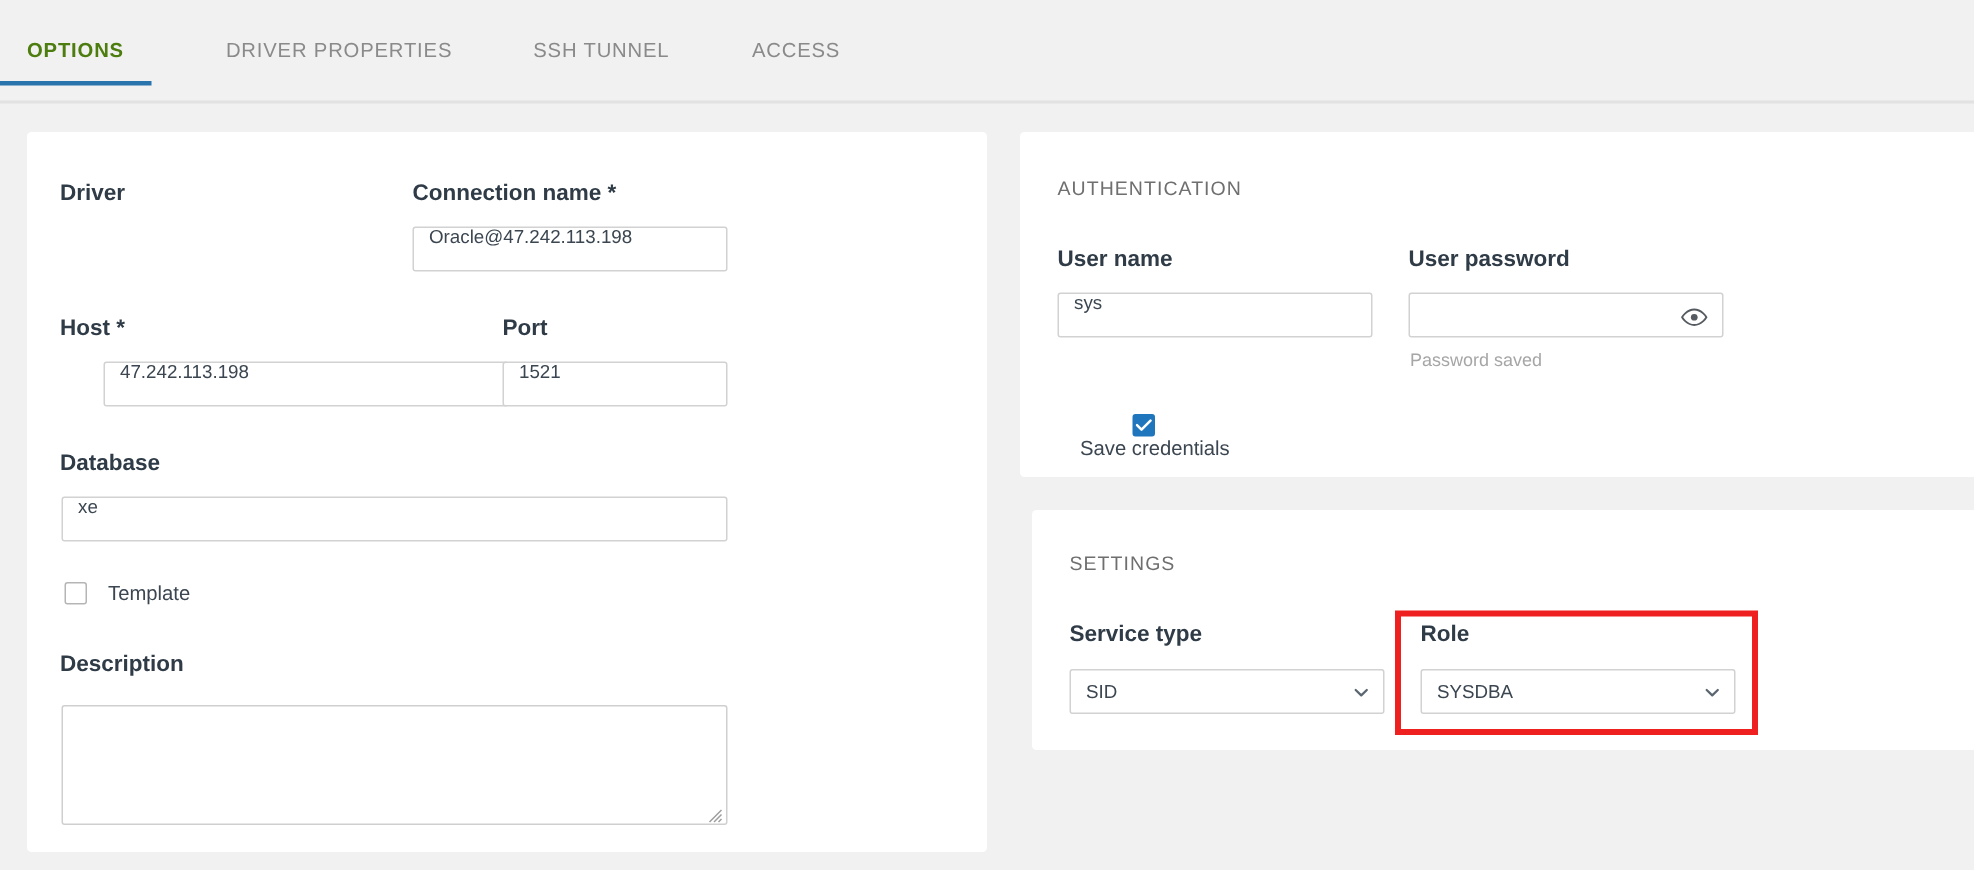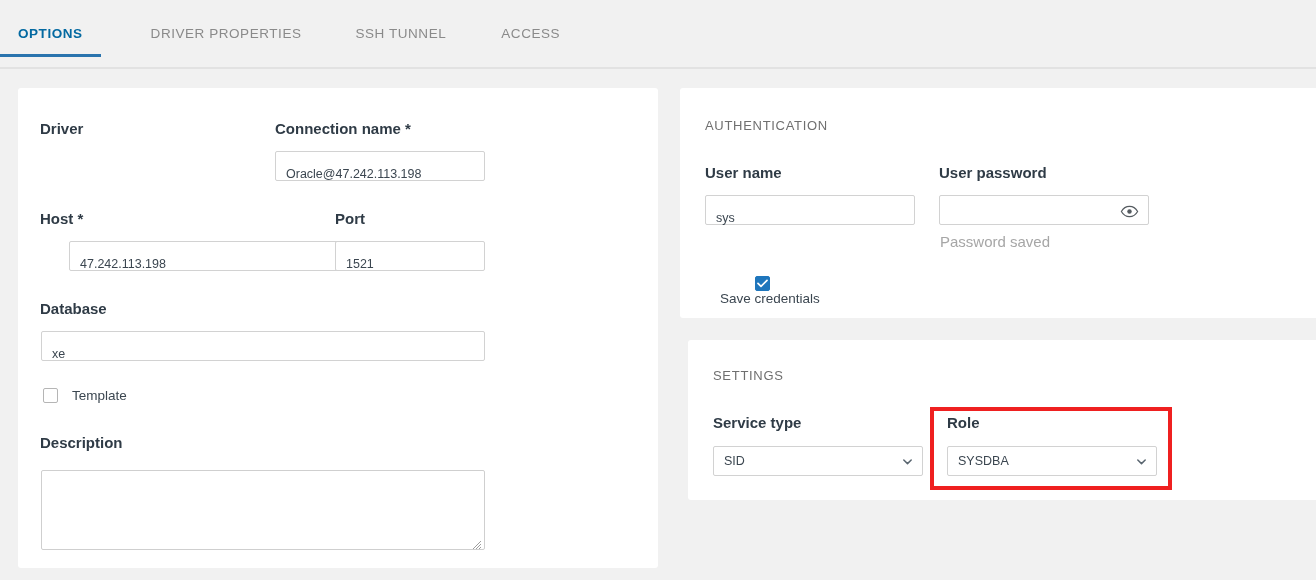--- a/index.html
+++ b/index.html
@@ -26,21 +26,21 @@
     padding: 0 0 16px 0;
     margin: 0;
     font-size: 13.5px;
     letter-spacing: .55px;
     color: #8a8a8a;
     font-weight: 400;
     cursor: pointer;
     white-space: nowrap;
   }
   .tab .lbl { display: block; }
-  .tab.active { color: #0369a1; font-weight: 700; text-align: center; }
+  .tab.active { color: #4d7c0f; font-weight: 700; text-align: center; }
   .tab.active::after {
     content: "";
     position: absolute;
     left: -18px; right: -18px; bottom: 0;
     height: 3px;
     background: #2a74ae;
   }
   .tab-underline {
     position: absolute; left: 0; top: 67px;
     width: 1316px; height: 2px;
@@ -75,21 +75,21 @@
   }
   .input {
     position: absolute;
     border: 1px solid #d2d2d2;
     border-radius: 2px;
     background: #fff;
     font-size: 12.5px;
     color: #3b4650;
     padding: 0 10px;
     display: flex;
-    align-items: flex-end;
+    align-items: flex-start;
     height: 30px;
     font-family: "Liberation Sans", sans-serif;
   }
   .input .val { line-height: 1; }
 
   
   .combo-disabled {
     position: absolute;
     background: #e3e3e3;
     border: 1px solid #cfcfcf;
@@ -167,21 +167,21 @@
     display: flex; align-items: center; justify-content: center;
   }
   .cb-label {
     margin-left: 14px;
     font-size: 13.5px;
     color: #3b4650;
   }
 
   .hint {
     position: absolute;
-    font-size: 15px;
+    font-size: 12px;
     color: #a6a6a6;
     white-space: nowrap;
   }
 
   .eye-btn {
     position: absolute;
     right: 1px; top: 1px;
     width: 36px; height: 28px;
     display: flex; align-items: center; justify-content: center;
     cursor: pointer;

